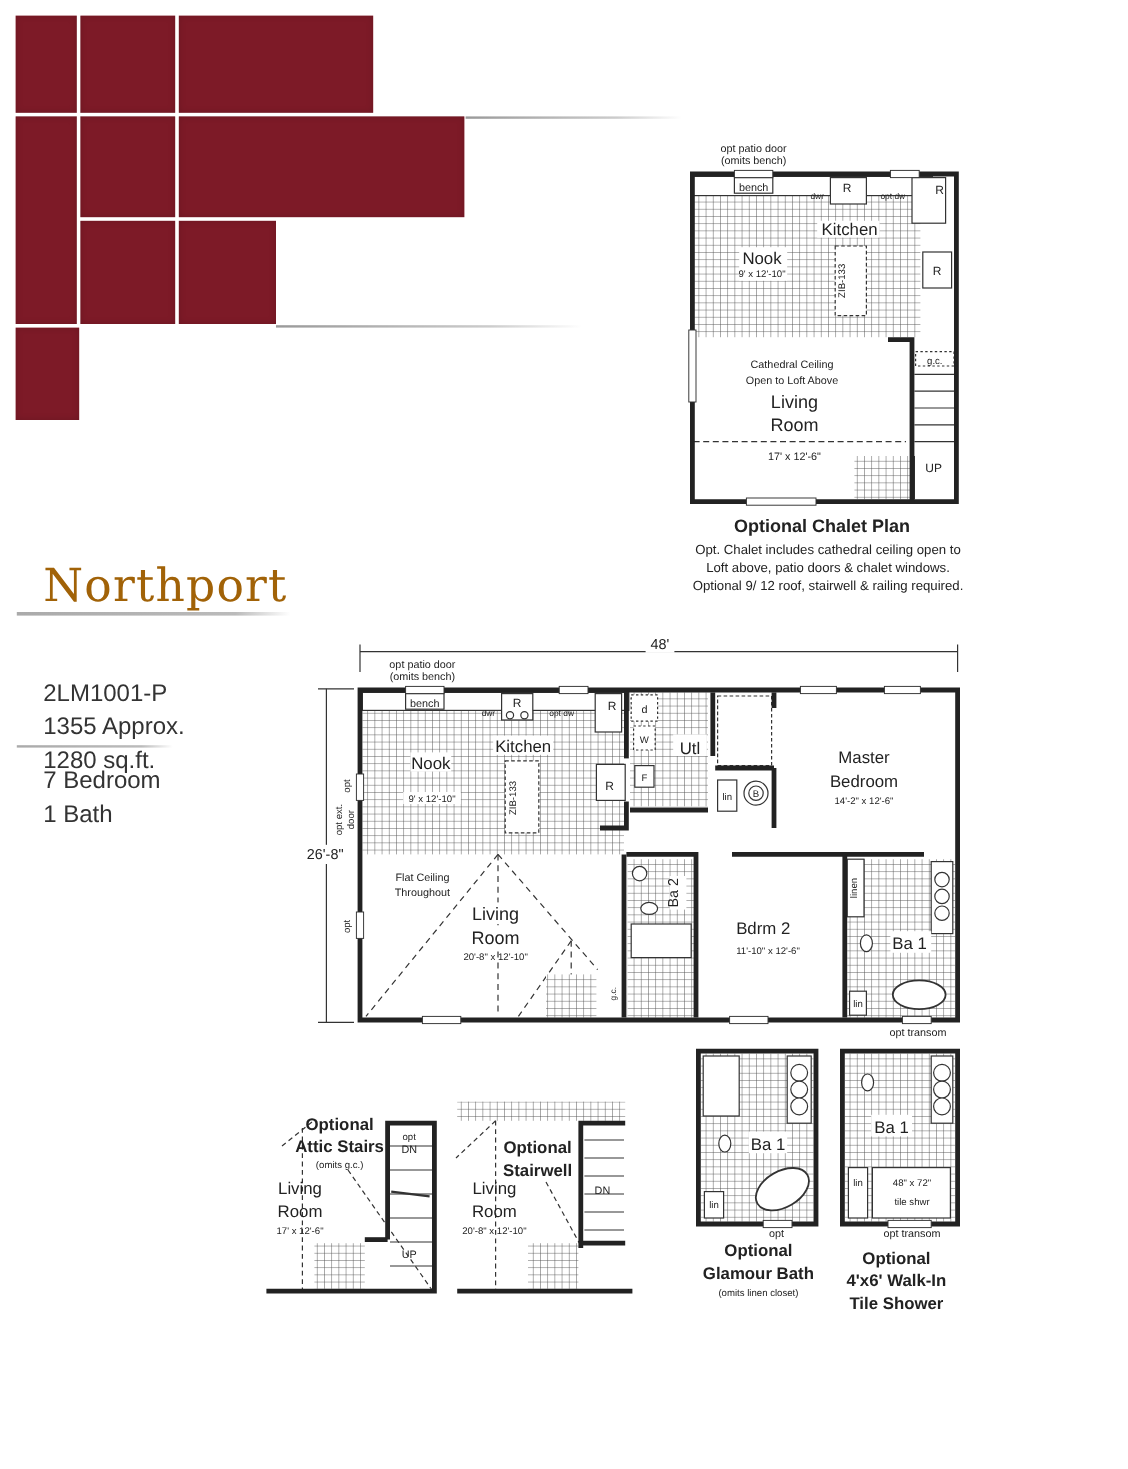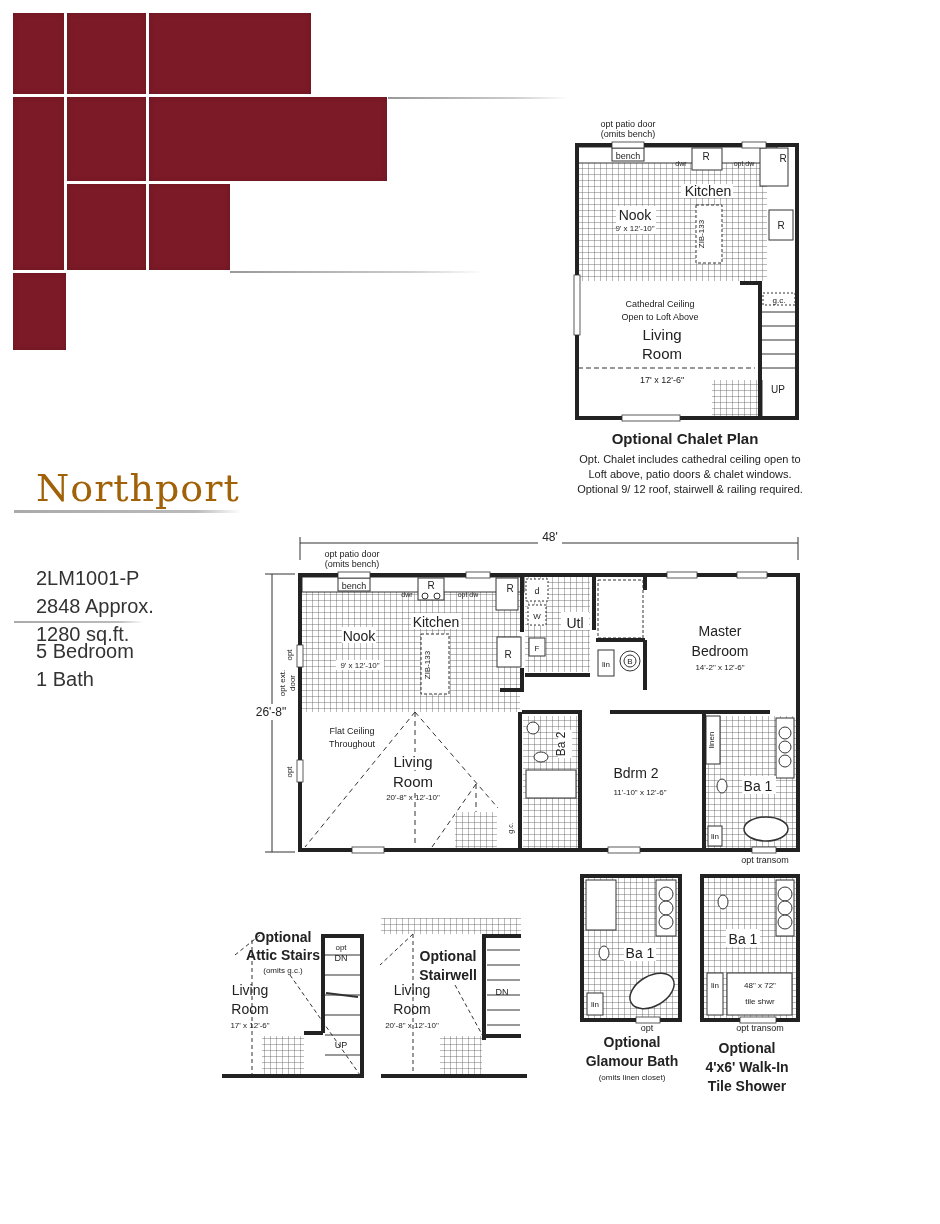--- a/index.html
+++ b/index.html
@@ -28,26 +28,26 @@
     <div class="tile" style="left: 149px; top: 184px; width: 81px; height: 86px; background: rgb(125, 26, 39);"></div>
     <div class="tile" style="left: 13px; top: 273px; width: 53px; height: 77px; background: rgb(125, 26, 39);"></div>
   </div>
 <div class="shadow-line" style="left:388px; top:97px; width:180px;"></div>
 <div class="shadow-line" style="left:230px; top:271px; width:255px;"></div>
 
 <div class="title">Northport</div>
 <div class="rule" style="top:510px; width:228px;"></div>
 <div class="specs" style="top:528px;margin-top:36px;">
   <div>2LM1001-P</div>
-  <div>2848 Approx.</div>
+  <div>1355 Approx.</div>
   <div>1280 sq.ft.</div>
 </div>
 <div class="rule" style="top:621px; width:130px; height:2px;"></div>
 <div class="specs" style="top:637px;">
-  <div>5 Bedroom</div>
+  <div>7 Bedroom</div>
   <div>1 Bath</div>
 </div>
 
 <svg width="940" height="1224" viewBox="0 0 940 1224">
   <defs>
     <pattern id="grid" width="6" height="6" patternUnits="userSpaceOnUse">
       <rect width="6" height="6" fill="#fff"></rect>
       <path d="M6 0 L0 0 0 6" fill="none" stroke="#555" stroke-width="0.8"></path>
     </pattern>
   </defs>

